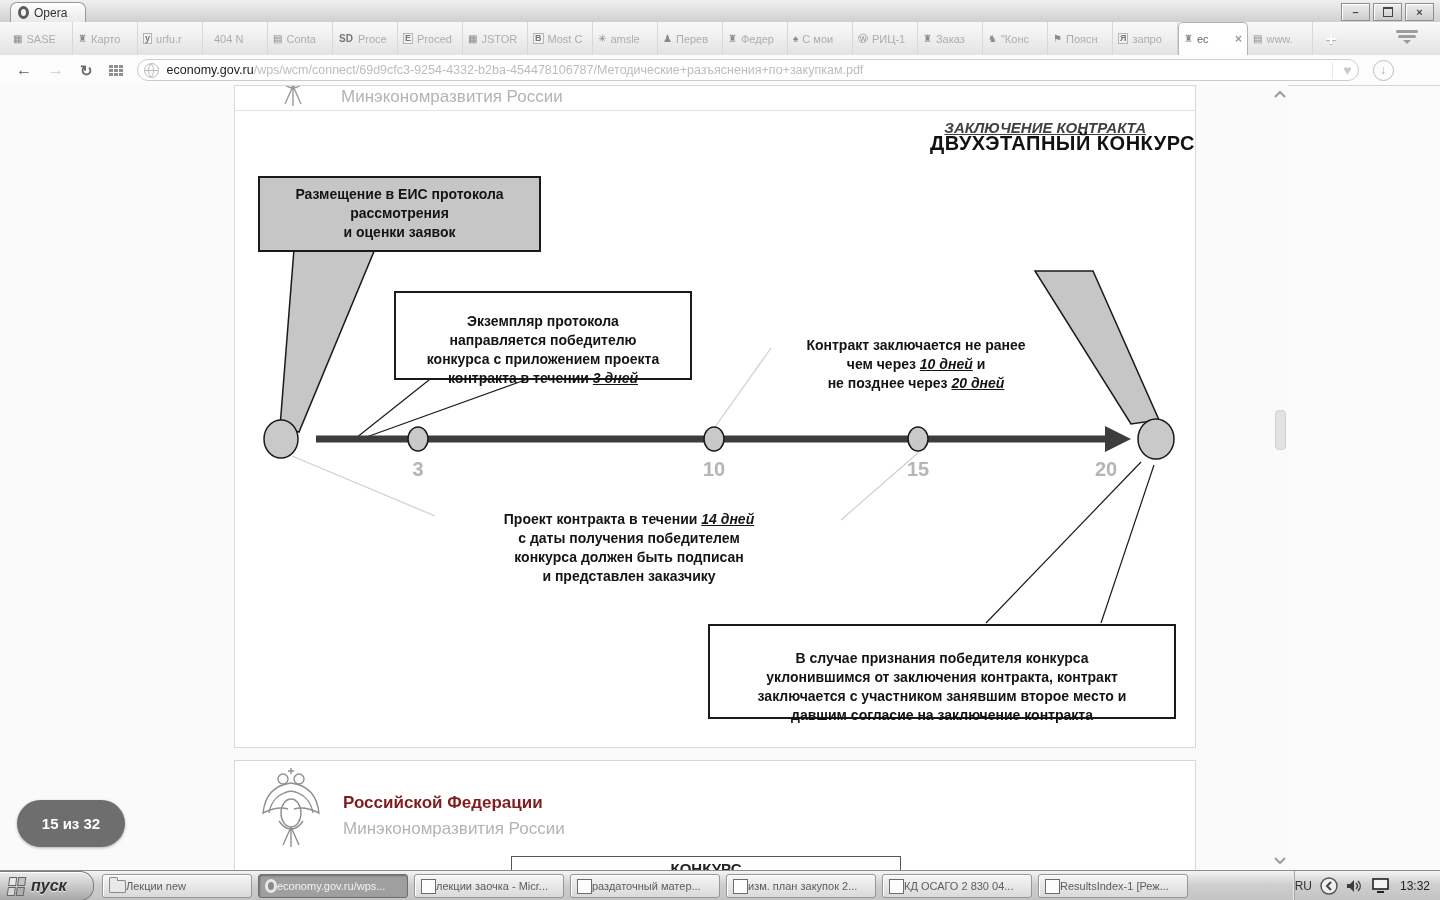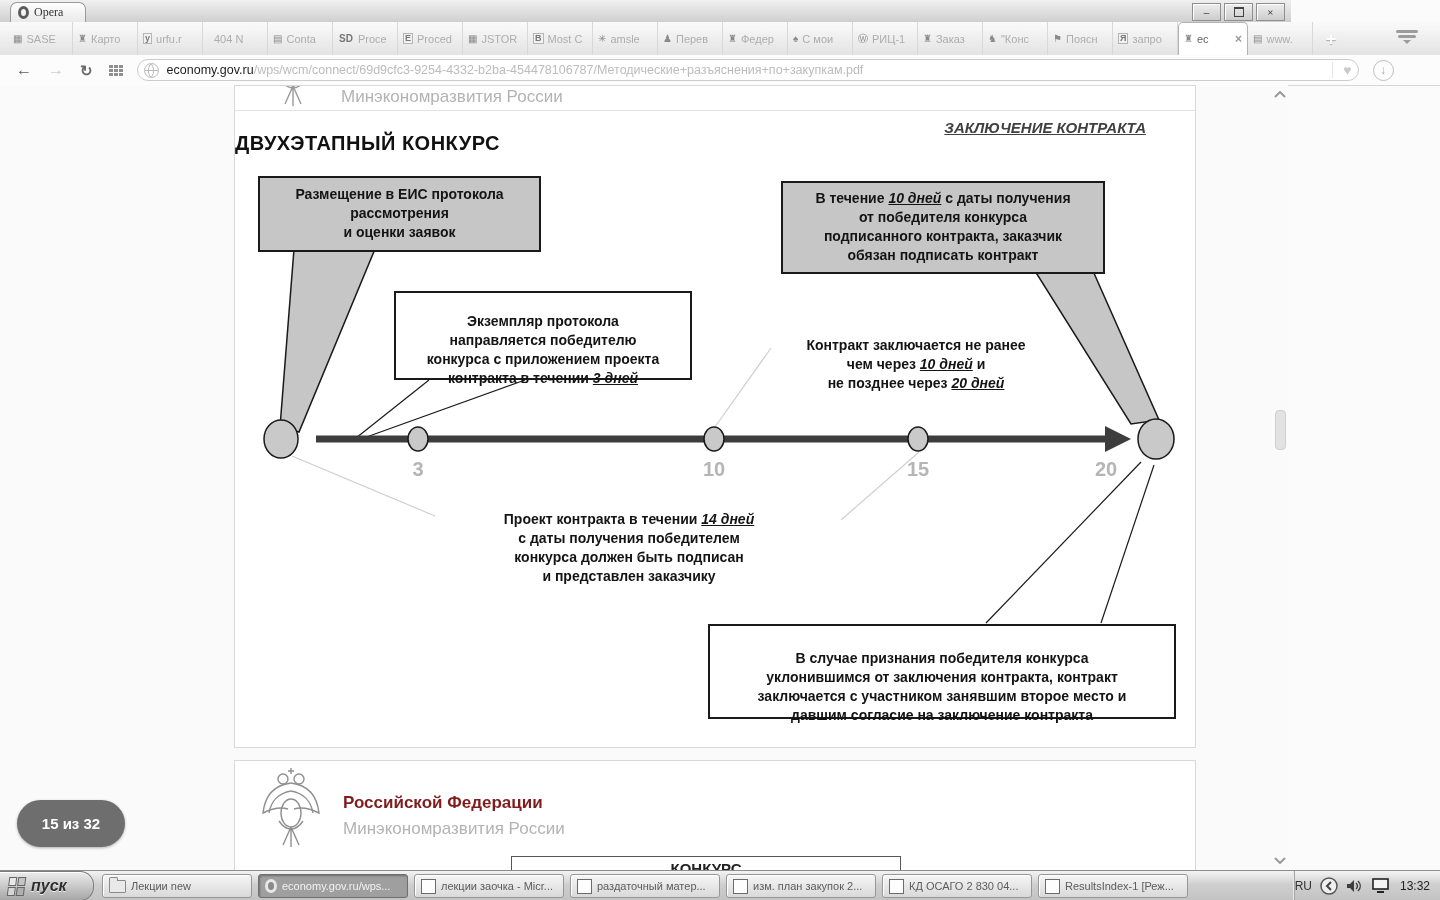--- a/index.html
+++ b/index.html
@@ -1,21 +1,21 @@
 <!DOCTYPE html>
 <html><head>
 <meta charset="utf-8">
 <style>
   html,body{margin:0;padding:0;background:#555;}
   .screen{position:relative;width:1440px;height:900px;overflow:hidden;
     font-family:"Liberation Sans",sans-serif;background:#fbfbfb;}
 
   
-  .titlebar{position:absolute;left:0;top:0;width:1291px;height:22px;
-    background:linear-gradient(#f0f0f0,#cfcfcf);border-bottom:1px solid #a8a8a8;font-family:Liberation Serif, serif;}
+  .titlebar{position:absolute;left:0;top:0;width:1440px;height:22px;
+    background:linear-gradient(#f0f0f0,#cfcfcf);border-bottom:1px solid #a8a8a8;}
   .opera-btn{position:absolute;left:10px;top:2px;height:20px;width:76px;
     background:linear-gradient(#fefefe,#e9e9e9);border:1px solid #9a9a9a;border-bottom:none;
     border-radius:7px 7px 0 0;display:flex;align-items:center;gap:5px;padding:0 7px;box-sizing:border-box;}
   .opera-ring{width:11px;height:13px;border:3px solid #5b5b5b;border-radius:50%;box-sizing:border-box;}
   .opera-btn span.lbl{font-size:12px;color:#333;}
   .win-controls{position:absolute;right:6px;top:3px;display:flex;gap:3px;}
   .win-btn{width:27px;height:16px;background:linear-gradient(#eee,#ccc);border:1px solid #8f8f8f;
     box-shadow:inset 1px 1px 0 #fff;display:flex;align-items:center;justify-content:center;
     font-size:11px;font-weight:bold;color:#444;line-height:1;}
   .win-btn .maxbox{width:8px;height:7px;border:1px solid #444;border-top:2px solid #444;}
@@ -72,21 +72,21 @@
 
   .agency-small{position:absolute;color:#b3b3b3;font-size:17px;}
   .page1 .agency-small{left:106px;top:1px;}
   .page1 .hdr-line{position:absolute;left:0;top:24px;width:100%;border-top:1px solid #e3e3e3;}
   .eagle-wrap{position:absolute;}
   .p1eagle{left:22px;top:-62px;}
   .p2eagle{left:20px;top:4px;}
 
   .heading-right{position:absolute;right:49px;top:33px;font-size:15px;font-weight:bold;font-style:italic;
     text-decoration:underline;color:#404040;}
-  .slide-title{position:absolute;left:0;top:46px;width:100%;text-align:left;font-size:20px;
+  .slide-title{position:absolute;left:0;top:46px;width:100%;text-align:right;font-size:20px;
     font-weight:bold;color:#111;letter-spacing:.5px;}
 
   .pdf-box{position:absolute;box-sizing:border-box;font-size:14px;font-weight:bold;line-height:19px;
     color:#141414;text-align:center;z-index:2;}
   .box-gray{background:#c6c6c6;border:2px solid #1a1a1a;}
   .box-white{background:#fff;border:2px solid #1a1a1a;}
   .pdf-note{position:absolute;font-size:14px;font-weight:bold;line-height:19px;color:#141414;
     text-align:center;z-index:2;}
   .em{font-style:italic;text-decoration:underline;}
 
@@ -121,21 +121,21 @@
     background:linear-gradient(#ececec,#a7a7a7);border:1px solid #7c7c7c;border-left:none;
     border-radius:0 14px 14px 0;display:flex;align-items:center;gap:6px;padding-left:8px;box-sizing:border-box;
     box-shadow:inset 0 1px 0 #fff;}
   .winflag{display:grid;grid-template-columns:8px 8px;grid-gap:1px;transform:skewX(-8deg);}
   .winflag i{height:7px;border:1px solid #666;}
   .winflag i:nth-child(1){background:#e8e8e8;} .winflag i:nth-child(2){background:#c4c4c4;}
   .winflag i:nth-child(3){background:#d6d6d6;} .winflag i:nth-child(4){background:#b0b0b0;}
   .startbtn .lbl{font-size:16px;font-weight:bold;font-style:italic;color:#2e2e2e;text-shadow:0 1px 0 #eee;}
   .taskbtns{position:absolute;left:102px;top:3px;display:flex;gap:6px;}
   .taskbtn{width:150px;height:24px;background:linear-gradient(#f6f6f6,#d9d9d9);border:1px solid #979797;
-    border-radius:3px;box-shadow:inset 1px 1px 0 #fff;display:flex;align-items:center;gap:5px;
+    border-radius:3px;box-shadow:inset 1px 1px 0 #fff;display:flex;align-items:center;
     padding:0 6px;box-sizing:border-box;overflow:hidden;white-space:nowrap;}
   .taskbtn .lbl{font-size:11px;color:#5d5d5d;overflow:hidden;}
   .taskbtn.active{background:#9f9f9f;box-shadow:inset 1px 1px 2px #6f6f6f;border-color:#6f6f6f;}
   .taskbtn.active .lbl{color:#f3f3f3;}
   .tb-fav{flex:0 0 auto;display:inline-flex;align-items:center;justify-content:center;}
   .tb-fav.icon-word-icon{width:13px;height:13px;background:#fdfdfd;border:1px solid #6b6b6b;
     font-size:9px;font-weight:bold;color:#4a4a4a;}
   .tb-fav.icon-opera-icon{width:12px;height:14px;border:3px solid #e7e7e7;border-radius:50%;box-sizing:border-box;
     background:#8a8a8a;}
   .tb-fav.icon-folder-icon{width:15px;height:11px;background:#e9e9e9;border:1px solid #8a8a8a;
@@ -352,21 +352,20 @@
         <ellipse cx="921" cy="353" rx="18" ry="20" fill="#c9c9c9" stroke="#1a1a1a" stroke-width="1.5"></ellipse>
       </svg>
 
       <div class="tick" style="left:153px">3</div>
       <div class="tick" style="left:449px">10</div>
       <div class="tick" style="left:653px">15</div>
       <div class="tick" style="left:841px">20</div>
 
       <div class="pdf-box box-gray callout-eis"><span>Размещение в ЕИС протокола</span><br><span>рассмотрения</span><br><span>и оценки заявок</span></div>
       <div class="pdf-box box-white box-protocol"><span>Экземпляр протокола</span><br><span>направляется победителю</span><br><span>конкурса с приложением проекта</span><br><span>контракта в течении </span><span class="em">3 дней</span></div>
-      <div class="pdf-box box-gray box-sign"><span>В течение </span><span class="em">10 дней</span><span> с даты получения</span><br><span>от победителя конкурса</span><br><span>подписанного контракта, заказчик</span><br><span>обязан подписать контракт</span></div>
       <div class="pdf-note note-window"><span>Контракт заключается не ранее</span><br><span>чем через </span><span class="em">10 дней</span><span> и</span><br><span>не позднее через </span><span class="em">20 дней</span></div>
       <div class="pdf-note note-project"><span>Проект контракта в течении </span><span class="em">14 дней</span><br><span>с даты получения  победителем</span><br><span>конкурса должен быть подписан</span><br><span>и представлен заказчику</span></div>
       <div class="pdf-box box-white box-second"><span>В случае признания победителя конкурса</span><br><span>уклонившимся от заключения контракта, контракт</span><br><span>заключается с участником занявшим второе место и</span><br><span>давшим согласие на заключение контракта</span></div>
     </div>
 
     <div class="pdfpage page2">
       <div class="eagle-wrap p2eagle">
         <svg width="72" height="90" viewBox="0 0 72 90">
           <g fill="none" stroke="#8f8f8f" stroke-width="1.4">
             <path d="M36 18 C 20 20, 10 30, 8 48 C 16 44, 26 42, 33 44"></path>

